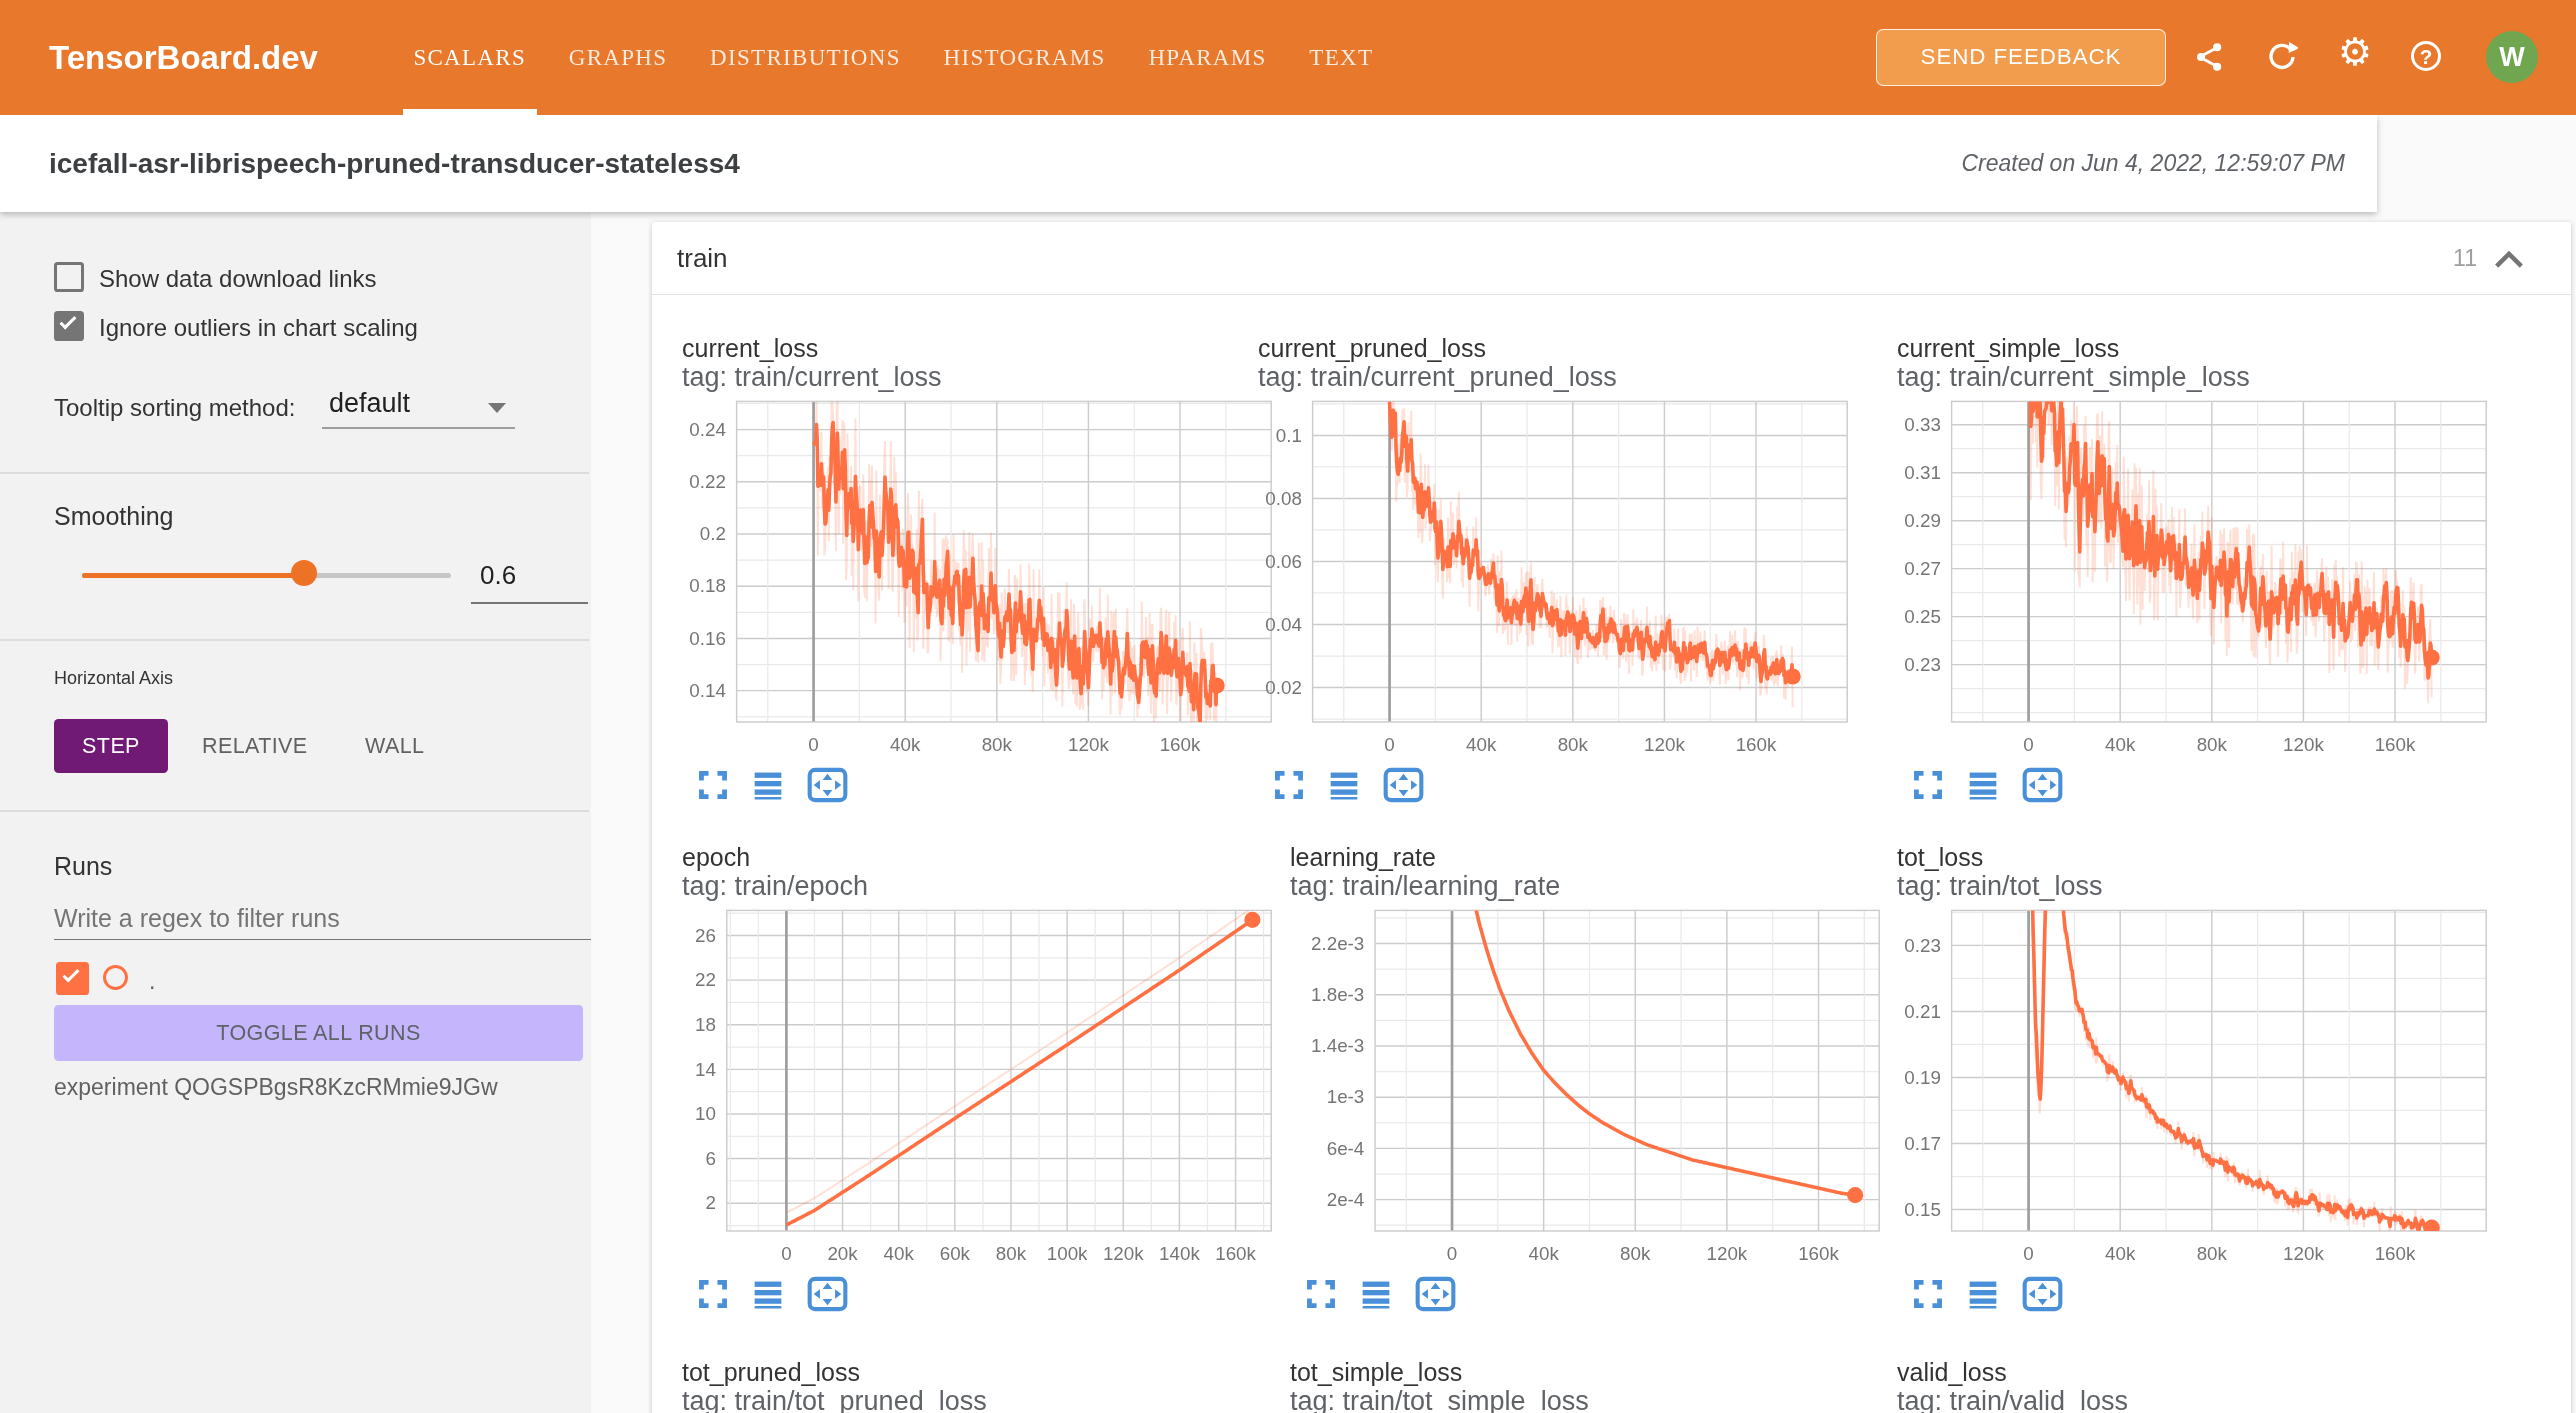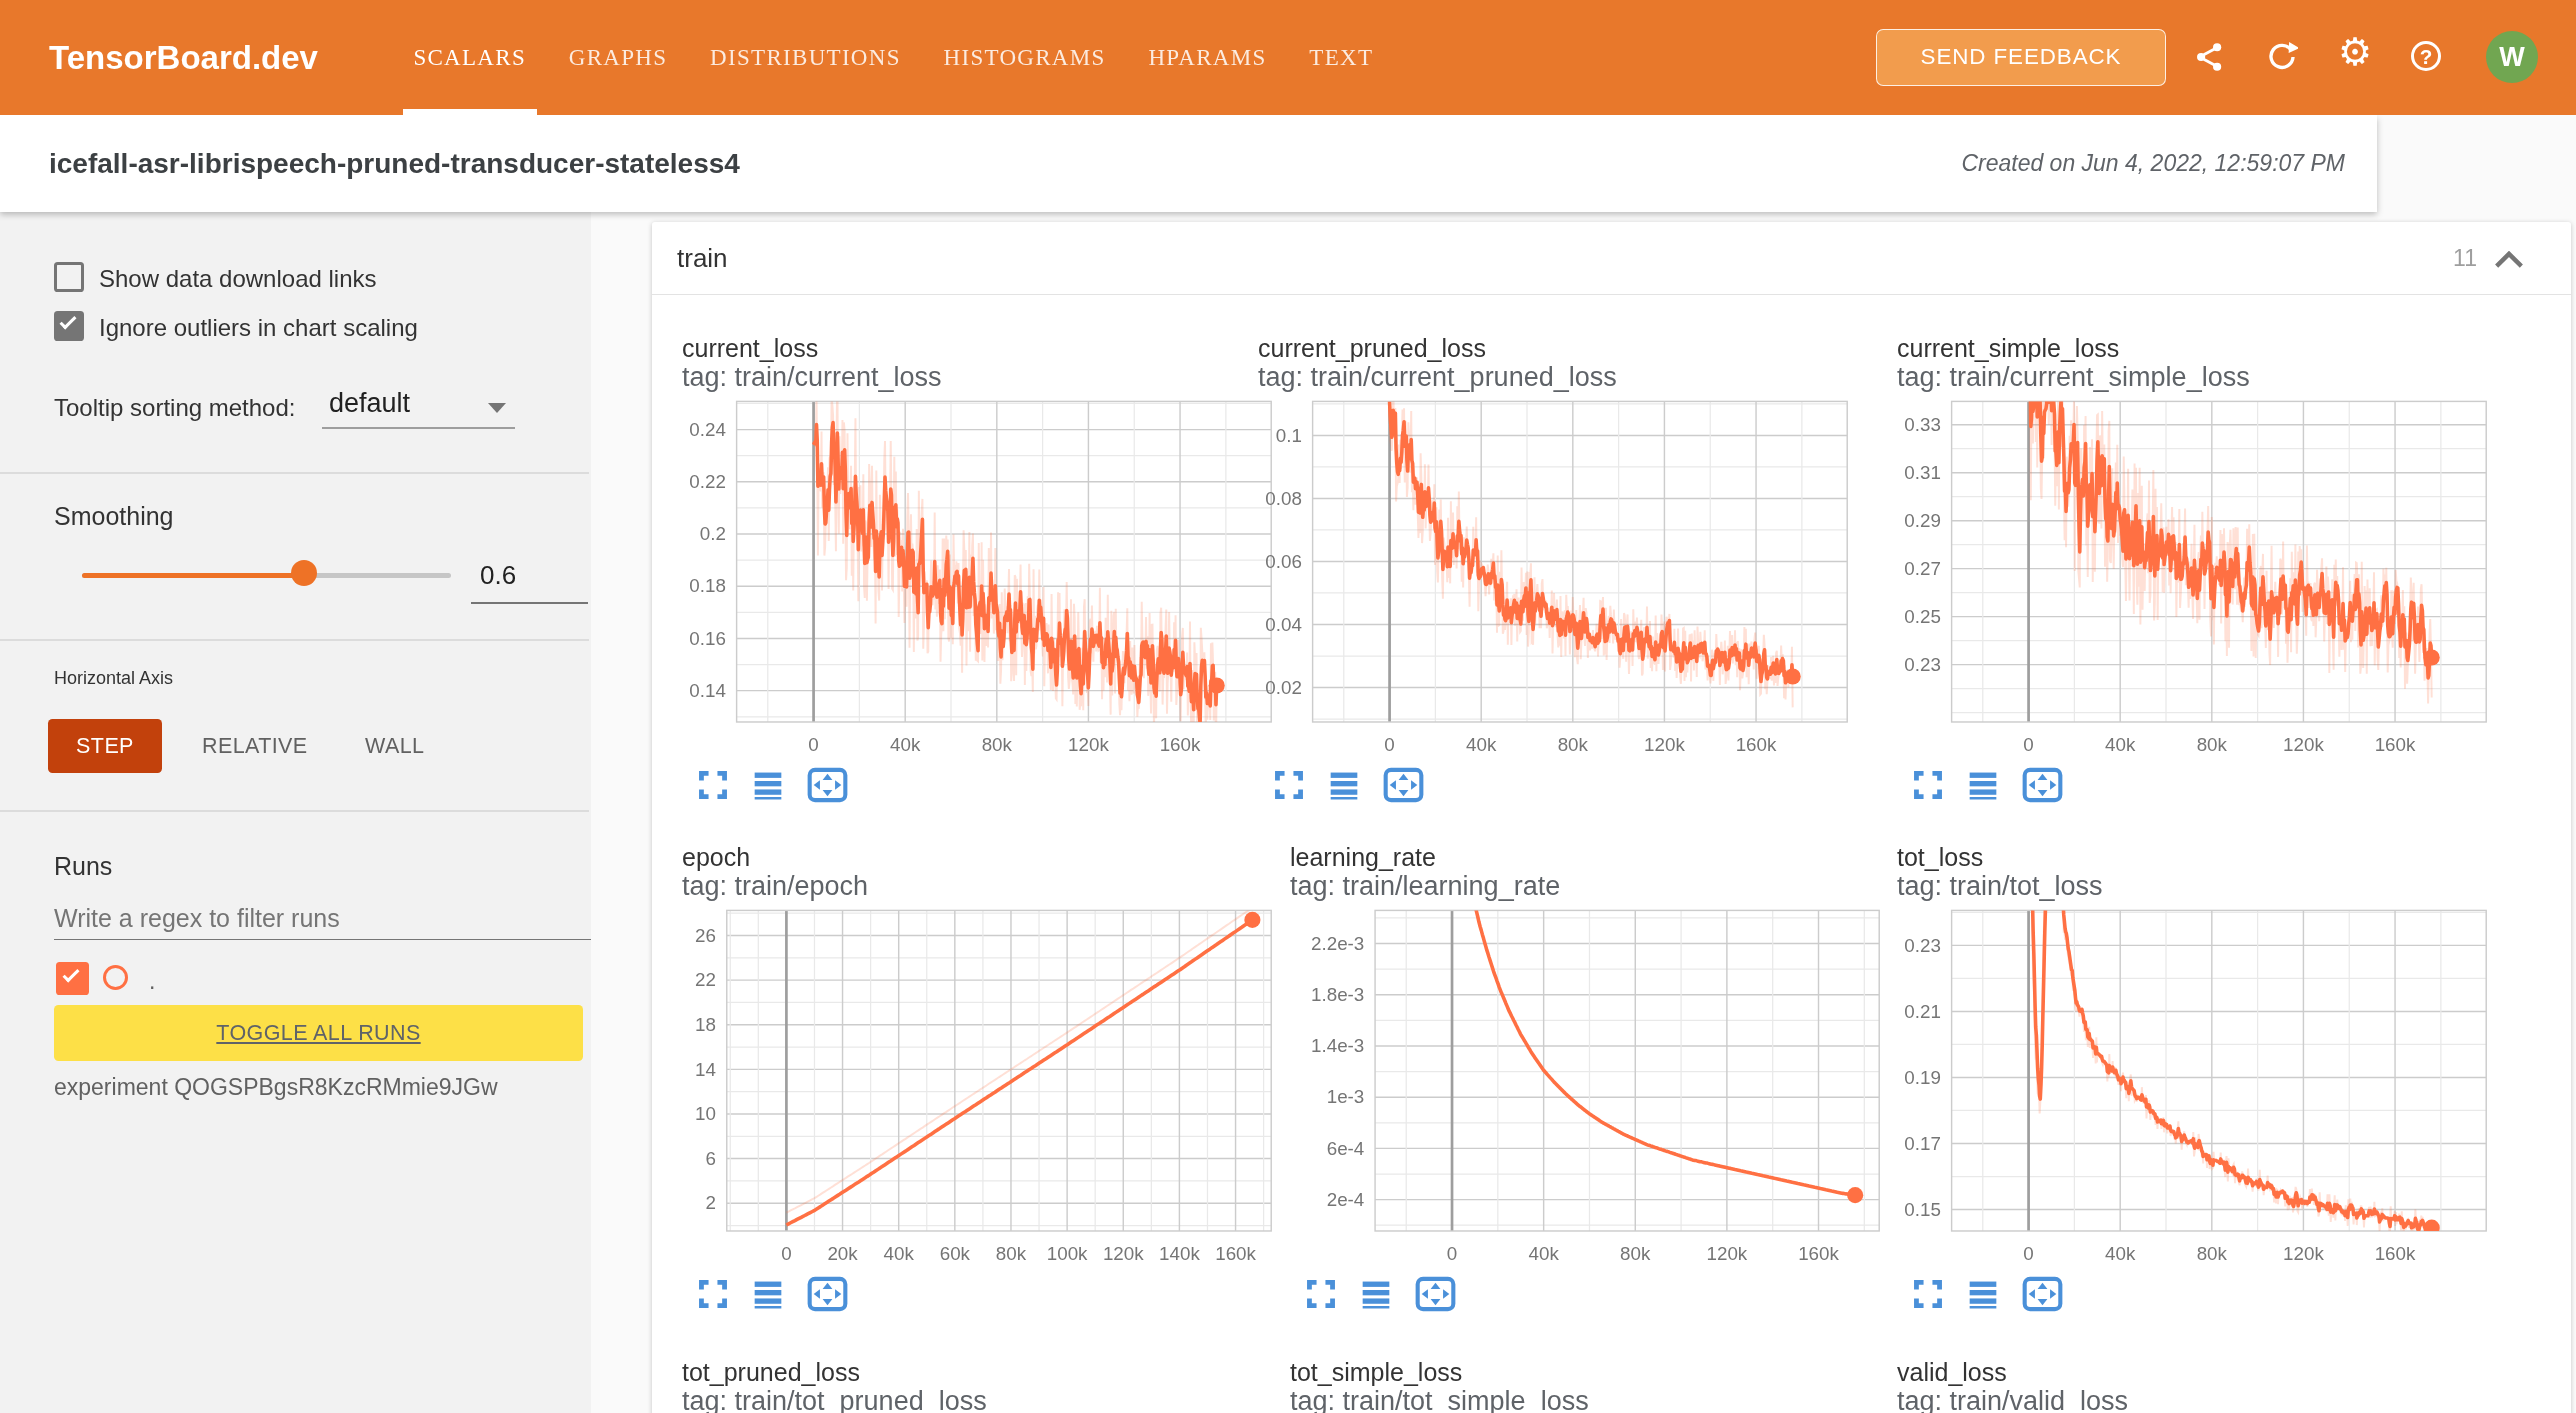--- a/index.html
+++ b/index.html
@@ -38,24 +38,24 @@
   .run-circle { position:absolute; width:25px; height:25px; border:3.6px solid #ff7043; border-radius:50%; }
   .dd-value { position:absolute; font-size:27px; color:#212121; cursor:pointer; }
   .dd-underline { position:absolute; height:1.8px; background:#9e9e9e; }
   .dd-caret { position:absolute; width:0; height:0; border-left:9px solid transparent; border-right:9px solid transparent; border-top:10.7px solid #757575; cursor:pointer; }
   .slider-track { position:absolute; left:82px; top:362px; width:369px; height:4.5px; border-radius:2.7px; background:#c6c6c6; cursor:pointer; }
   .slider-fill { position:absolute; left:0; top:0; height:4.5px; width:221px; border-radius:2.7px; background:#ee7226; }
   .slider-knob { position:absolute; left:291px; top:349px; width:26px; height:26px; border-radius:50%; background:#ee7226; cursor:pointer; }
   .slider-value { position:absolute; left:480px; top:349px; font-size:26px; color:#212121; }
   .value-underline { position:absolute; left:471px; top:391px; width:117px; height:1.8px; background:#757575; }
   .axis-btn { position:absolute; font-size:21.5px; letter-spacing:0.4px; cursor:pointer; }
-  .axis-btn.active { left:48px; top:508px; width:114px; height:54px; background:#c2410c; border-radius:4.5px; color:#fff; text-align:center; line-height:54px; }
+  .axis-btn.active { left:54px; top:508px; width:114px; height:54px; background:#701a75; border-radius:4.5px; color:#fff; text-align:center; line-height:54px; }
   .regex-input { position:absolute; left:54px; top:686px; width:537px; height:43px; background:transparent; border:none; border-bottom:1.8px solid #757575; font-size:25px; color:#333; font-family:inherit; outline:none; }
   .regex-input::placeholder { color:#757575; }
-  .toggle-btn { position:absolute; left:54px; top:794px; width:529px; height:56px; background:#fde047; border:none; border-radius:4.5px; color:#5f6368; font-size:21.5px; letter-spacing:0.4px; cursor:pointer; font-family:inherit;text-decoration:underline; }
+  .toggle-btn { position:absolute; left:54px; top:794px; width:529px; height:56px; background:#c4b5fd; border:none; border-radius:4.5px; color:#5f6368; font-size:21.5px; letter-spacing:0.4px; cursor:pointer; font-family:inherit; }
   .experiment { position:absolute; left:54px; top:863px; font-size:23px; color:#616161; }
   .run-dot { position:absolute; left:149px; top:757px; font-size:23px; color:#616161; }
 
   
   .card { position:absolute; left:652px; top:222px; width:1919px; height:1254px; background:#fff; border-radius:2.7px; box-shadow:0 1.8px 5.4px rgba(0,0,0,.22); overflow:hidden; }
   .card-header { position:absolute; left:0; top:0; width:100%; height:73px; border-bottom:1.8px solid #e3e3e3; cursor:pointer; }
   .group-name { position:absolute; left:25px; top:0; height:73px; line-height:73px; font-size:26px; color:#333; }
   .group-count { position:absolute; right:94px; top:0; height:73px; line-height:73px; font-size:23px; color:#9e9e9e; }
   .collapse { position:absolute; right:47px; top:29px; width:30px; height:18px; cursor:pointer; }
 

